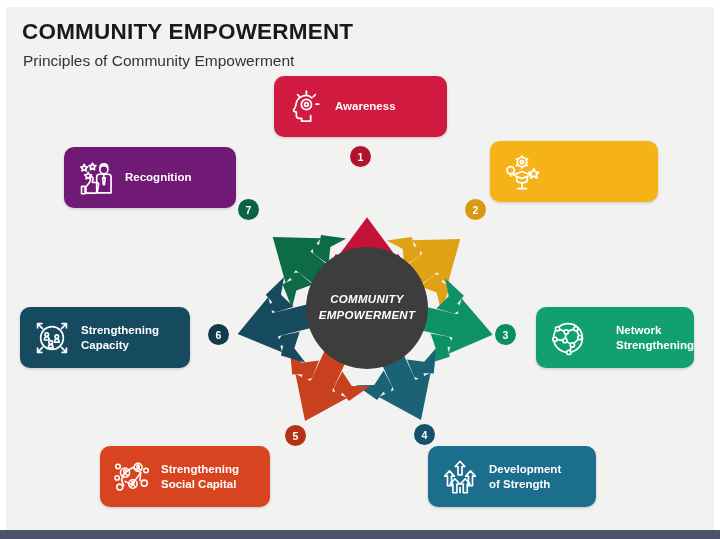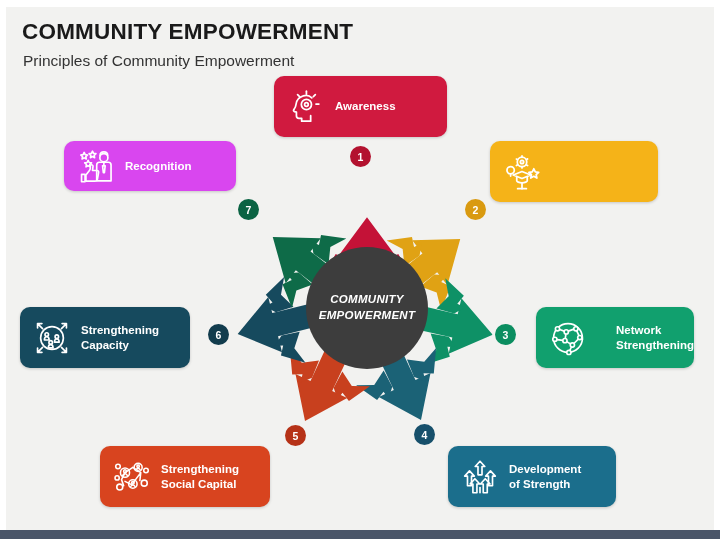--- a/index.html
+++ b/index.html
@@ -282,21 +282,21 @@
         <circle cx="29" cy="32" r="2.4" fill="#11a06e"></circle>
         <circle cx="37.5" cy="23.5" r="2.4" fill="#11a06e"></circle>
         <circle cx="9" cy="25.5" r="2.4" fill="#11a06e"></circle>
         <circle cx="25" cy="40.5" r="2.4" fill="#11a06e"></circle>
       </svg>
     </div>
     <div class="pill-label">Network
 Strengthening</div>
   </div>
 
-  <div class="pill" style="left:448px; top:446px; width:168px; height:61px; background:#1b6e8c;">
+  <div class="pill" style="left:428px; top:446px; width:168px; height:61px; background:#1b6e8c;">
     <div class="pill-icon">
       <svg width="42" height="42" viewBox="0 0 48 48" fill="none" stroke="#ffffff" stroke-width="1.9" stroke-linecap="round" stroke-linejoin="round">
         <path d="M24 6l5.5 6h-3.2v9.5h-4.6V12h-3.2z"></path>
         <path d="M12 17l5.5 6h-3.2v11h-4.6V23H6.5z"></path>
         <path d="M36 17l5.5 6h-3.2v11h-4.6V23h-3.2z"></path>
         <path d="M18.2 26l5.5 6h-3.2v10h-4.6V32h-3.2z"></path>
         <path d="M30 26l5.5 6h-3.2v10h-4.6V32h-3.2z"></path>
         <path d="M24 36v6"></path>
       </svg>
     </div>
@@ -343,21 +343,21 @@
         <path d="M13.2 13.2L7.5 7.5M7.5 7.5v5M7.5 7.5h5"></path>
         <path d="M34.8 13.2l5.7-5.7M40.5 7.5v5M40.5 7.5h-5"></path>
         <path d="M13.2 34.8l-5.7 5.7M7.5 40.5v-5M7.5 40.5h5"></path>
         <path d="M34.8 34.8l5.7 5.7M40.5 40.5v-5M40.5 40.5h-5"></path>
       </svg>
     </div>
     <div class="pill-label">Strengthening
 Capacity</div>
   </div>
 
-  <div class="pill" style="left:64px; top:141px; width:172px; height:50px; background:#d946ef;">
+  <div class="pill" style="left:64px; top:147px; width:172px; height:61px; background:#701a75;">
     <div class="pill-icon">
       <svg width="42" height="42" viewBox="0 0 48 48" fill="none" stroke="#ffffff" stroke-width="1.9" stroke-linecap="round" stroke-linejoin="round">
 
         <path d="M10.5 8.5l1.2 2.5 2.7.4-2 1.9.5 2.7-2.4-1.3-2.4 1.3.5-2.7-2-1.9 2.7-.4z"></path>
         <path d="M20 7l1.2 2.5 2.7.4-2 1.9.5 2.7L20 13.2 17.6 14.5l.5-2.7-2-1.9 2.7-.4z"></path>
         <path d="M15 17.5l1.2 2.5 2.7.4-2 1.9.5 2.7L15 23.7l-2.4 1.3.5-2.7-2-1.9 2.7-.4z"></path>
 
         <path d="M7.5 33.5h4v8.5h-4z"></path>
         <path d="M12.5 34.3l4-5.2c.7-.9 1-2 1-3.1V24c0-.9.8-1.6 1.7-1.4.9.2 1.5 1 1.4 1.9l-.6 4.6h5.1c1.2 0 2.1 1.1 1.9 2.3l-1.4 7.8c-.2 1.2-1.2 2-2.4 2h-10.7z"></path>
 

